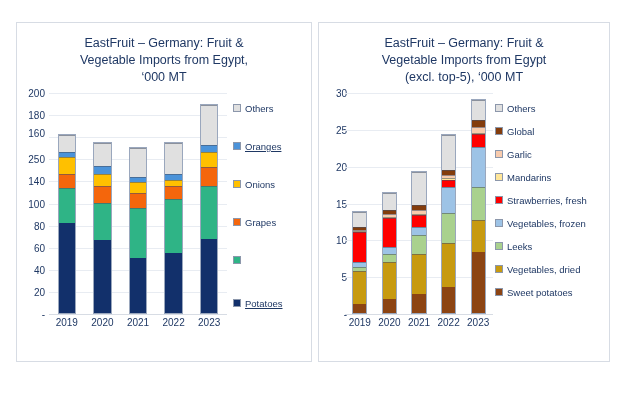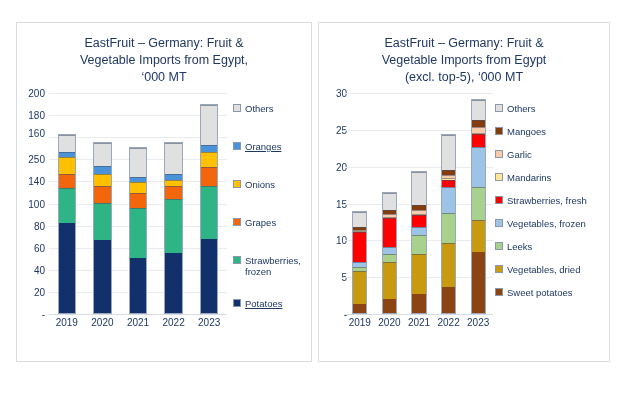--- a/index.html
+++ b/index.html
@@ -231,22 +231,20 @@
           <div class="legend-item" style="top: 86px;">
             <span class="swatch" style="background: rgb(255, 192, 0);"></span>
             <span class="legend-label">Onions</span>
           </div>
           <div class="legend-item" style="top: 124px;">
             <span class="swatch" style="background: rgb(244, 102, 12);"></span>
             <span class="legend-label">Grapes</span>
           </div>
           <div class="legend-item" style="top: 162px;">
             <span class="swatch" style="background: rgb(47, 180, 134);"></span>
-            <span class="legend-label">Strawberries,
-frozen</span>
           </div>
           <div class="legend-item" style="top: 205px; text-decoration: underline;">
             <span class="swatch" style="background: rgb(18, 48, 107);"></span>
             <span class="legend-label">Potatoes</span>
           </div>
         </div>
     </div>
   </div>
 
   <div class="panel" id="panel-right">
@@ -335,21 +333,21 @@
           <div class="x-label" style="left: 70%;">2022</div>
           <div class="x-label" style="left: 90%;">2023</div>
         </div>
       <div class="legend" id="legend-right" style="left:176px; width:116px; height:221px;">
           <div class="legend-item" style="top: 10px;">
             <span class="swatch" style="background: rgb(224, 224, 224);"></span>
             <span class="legend-label">Others</span>
           </div>
           <div class="legend-item" style="top: 33px;">
             <span class="swatch" style="background: rgb(131, 60, 12);"></span>
-            <span class="legend-label">Mangoes</span>
+            <span class="legend-label">Global</span>
           </div>
           <div class="legend-item" style="top: 56px;">
             <span class="swatch" style="background: rgb(248, 203, 173);"></span>
             <span class="legend-label">Garlic</span>
           </div>
           <div class="legend-item" style="top: 79px;">
             <span class="swatch" style="background: rgb(255, 230, 153);"></span>
             <span class="legend-label">Mandarins</span>
           </div>
           <div class="legend-item" style="top: 102px;">

